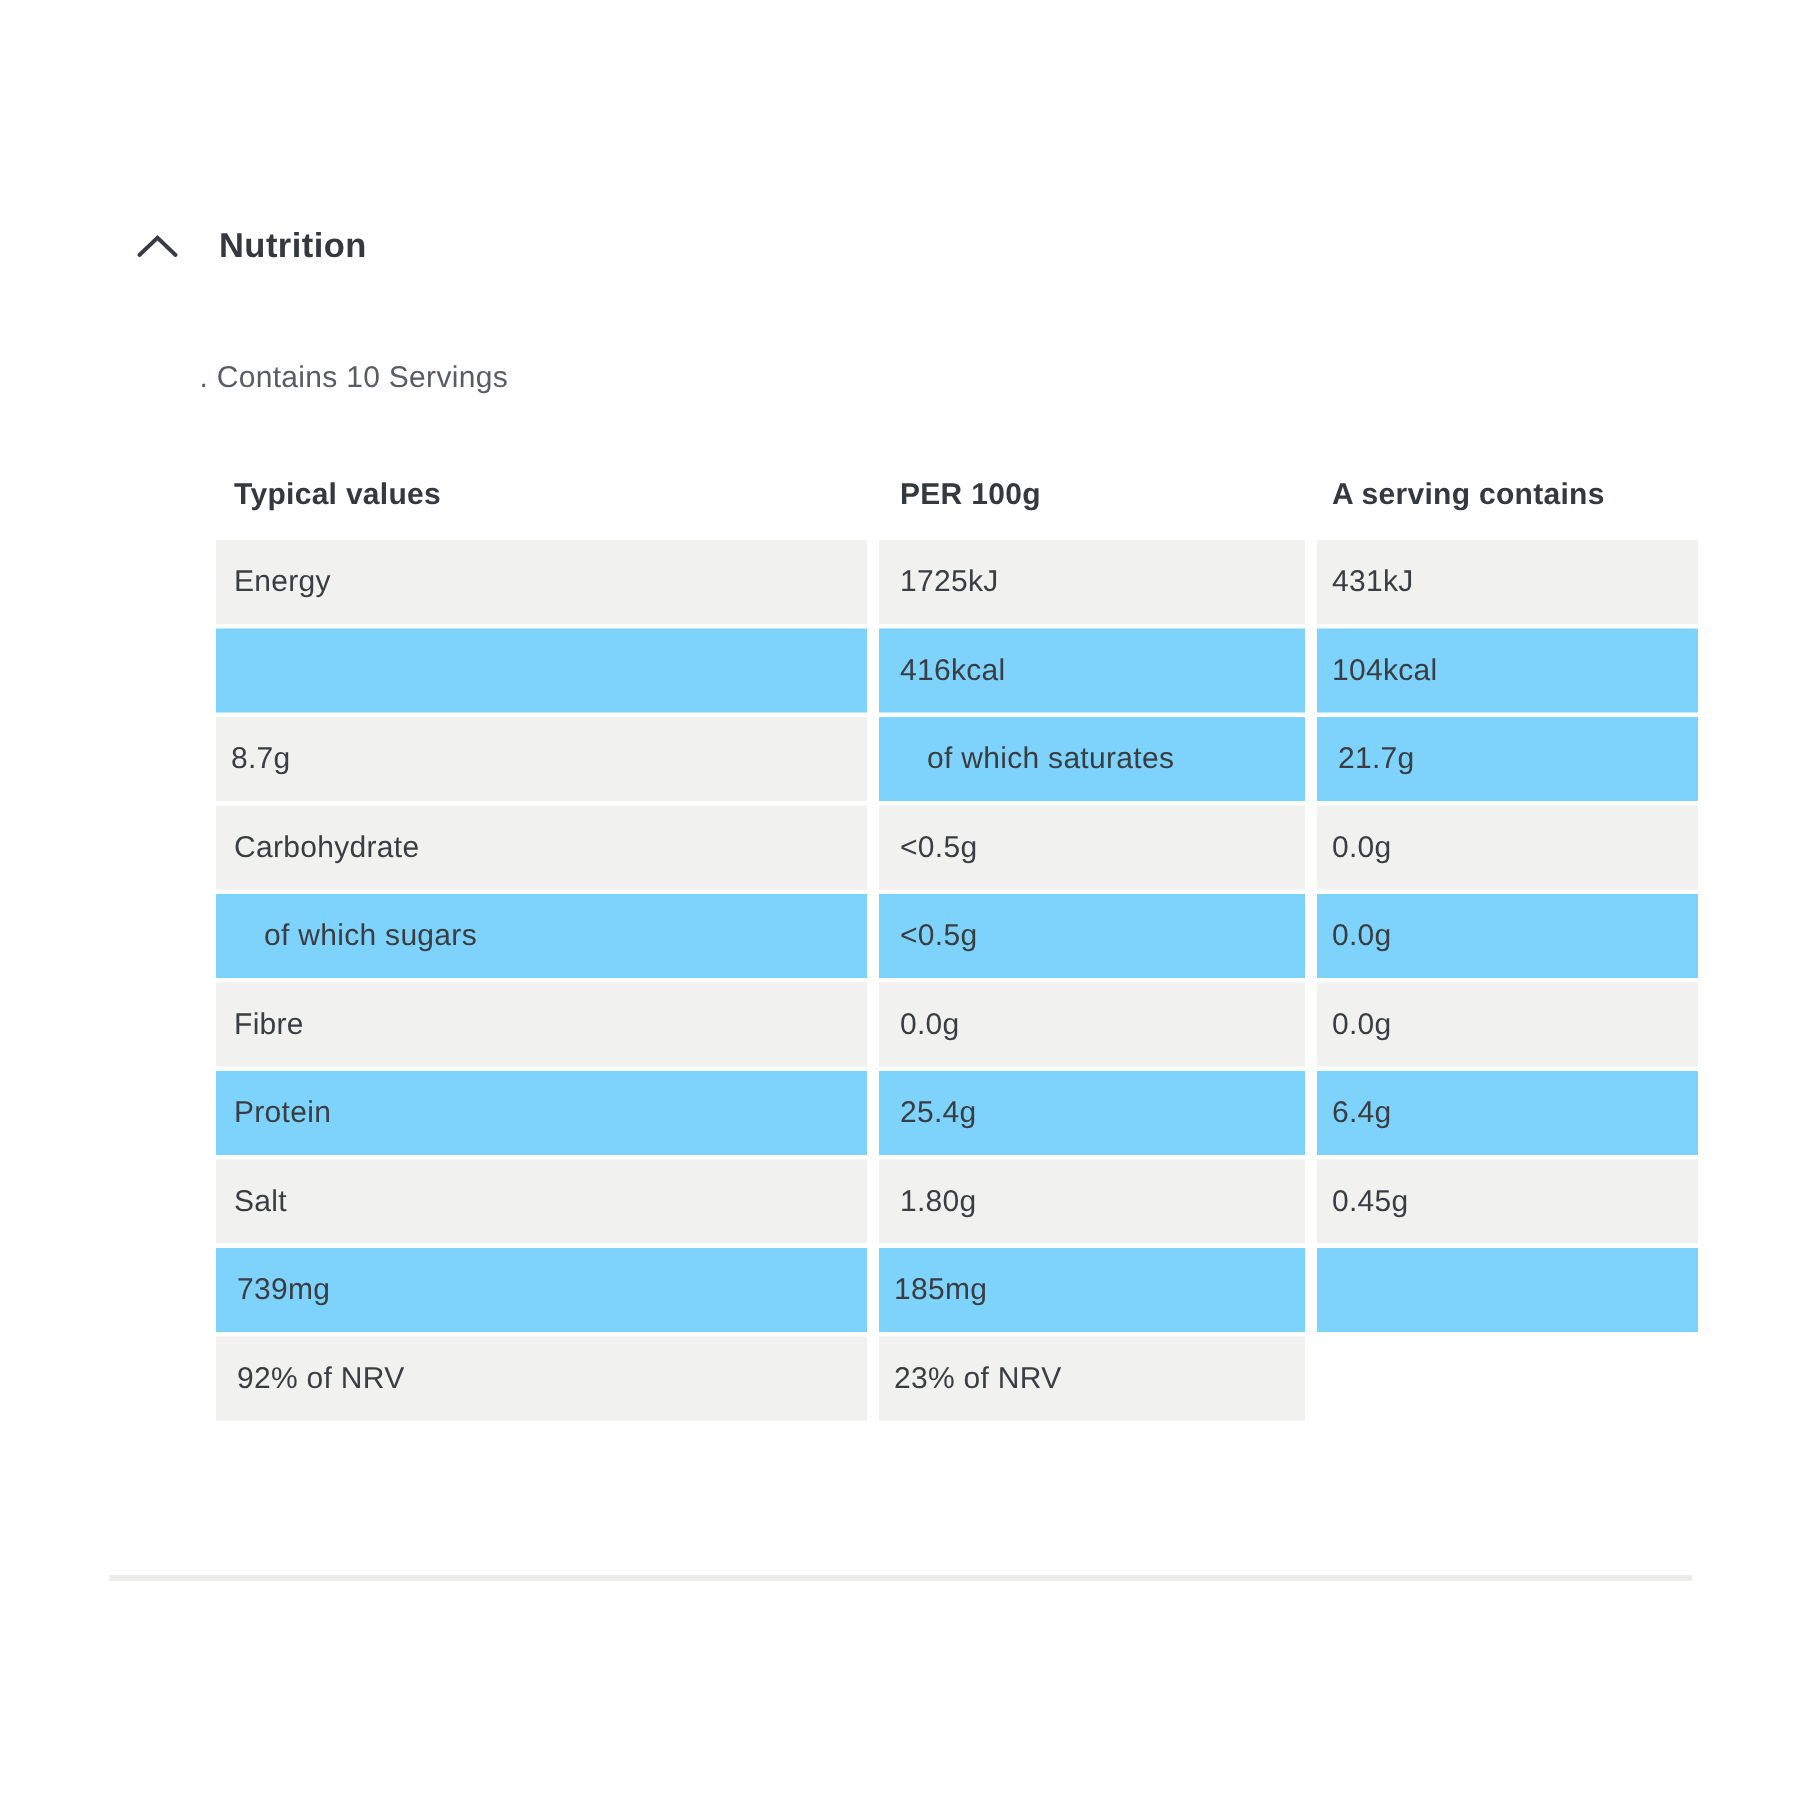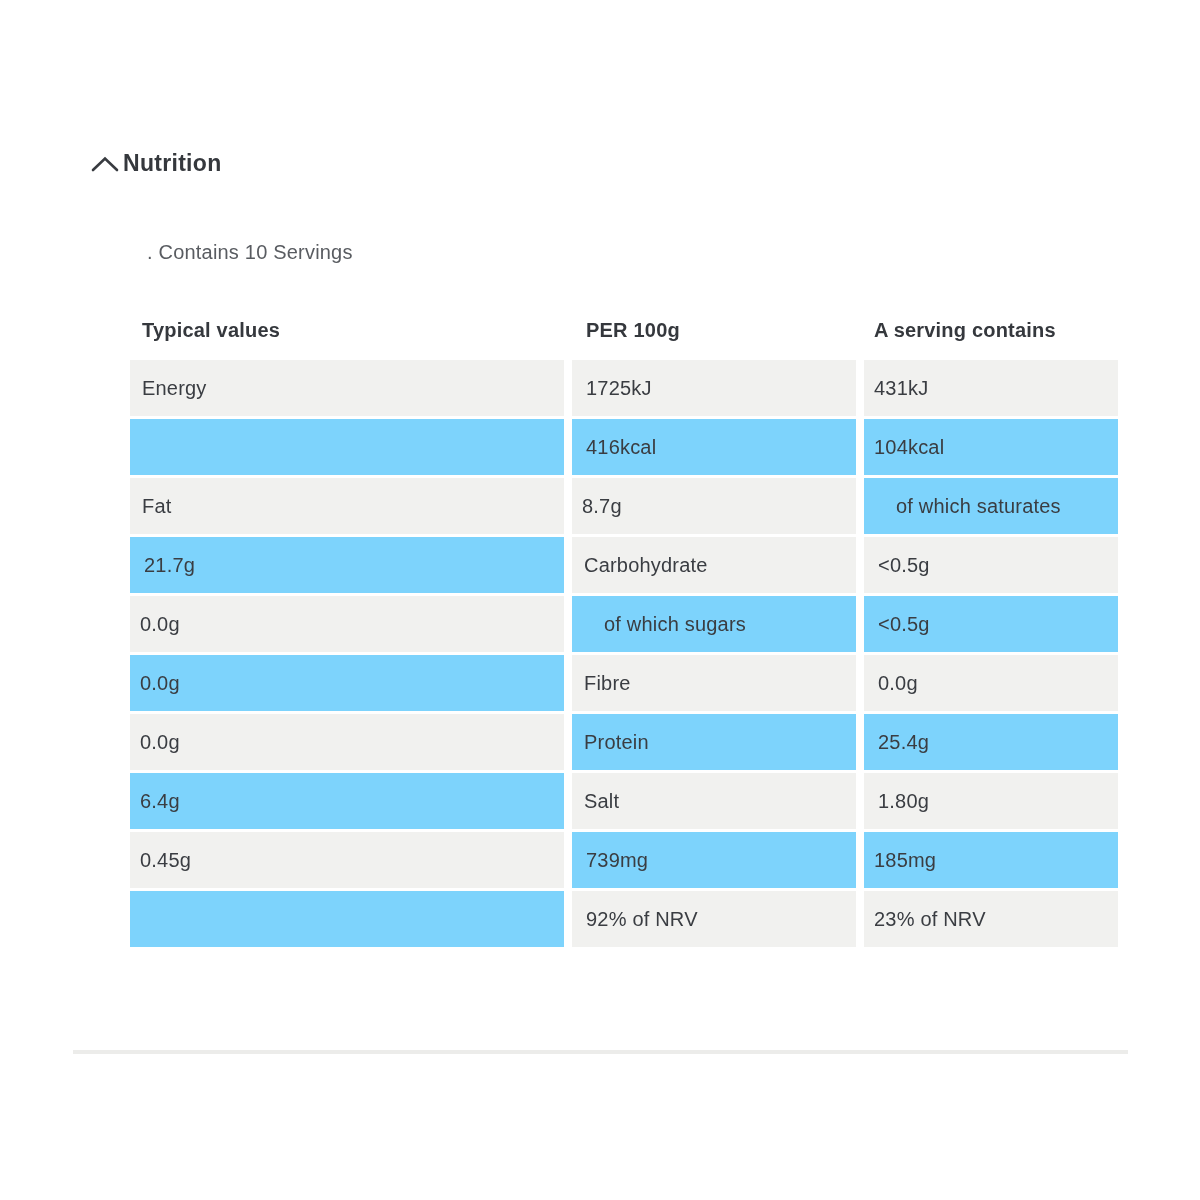--- a/index.html
+++ b/index.html
@@ -15,44 +15,44 @@
     font-family: "Liberation Sans", sans-serif;
     color: var(--text-dark);
     overflow: hidden;
     position: relative;
   }
   .section-header {
     position: absolute;
     left: 90px; top: 150px;
     display: flex;
     align-items: center;
-    gap: 3px;
+    gap: 26px;
     cursor: pointer;
   }
   .chevron {
     width: 30px; height: 20px;
     display: block;
   }
   .section-title {
     font-size: 23px;
     font-weight: 700;
     letter-spacing: 0.3px;
     color: var(--text-dark);
   }
   .servings-note {
     position: absolute;
-    left: 147px; top: 241px;
+    left: 133px; top: 241px;
     font-size: 20px;
     font-weight: 400;
     color: var(--text-muted);
     letter-spacing: 0.2px;
   }
   .nutrition-table {
     position: absolute;
-    left: 130px; top: 303px;
+    left: 144px; top: 303px;
     width: 988px;
     display: grid;
     grid-template-columns: 434px 284px 254px;
     column-gap: 8px;
     row-gap: 3px;
   }
   .hcell {
     height: 54px;
     display: flex;
     align-items: center;
@@ -102,21 +102,20 @@
   <div class="hcell c3">A serving contains</div>
 
   <div class="cell c1 shaded">Energy</div>
   <div class="cell c2 shaded">1725kJ</div>
   <div class="cell c3 shaded">431kJ</div>
 
   <div class="cell c1"></div>
   <div class="cell c2">416kcal</div>
   <div class="cell c3">104kcal</div>
 
-  <div class="cell c1 shaded">Fat</div>
   <div class="cell c3 shaded">8.7g</div>
 
   <div class="cell c1 indent">of which saturates</div>
   <div class="cell c2">21.7g</div>
 
   <div class="cell c1 shaded">Carbohydrate</div>
   <div class="cell c2 shaded">&lt;0.5g</div>
   <div class="cell c3 shaded">0.0g</div>
 
   <div class="cell c1 indent">of which sugars</div>

